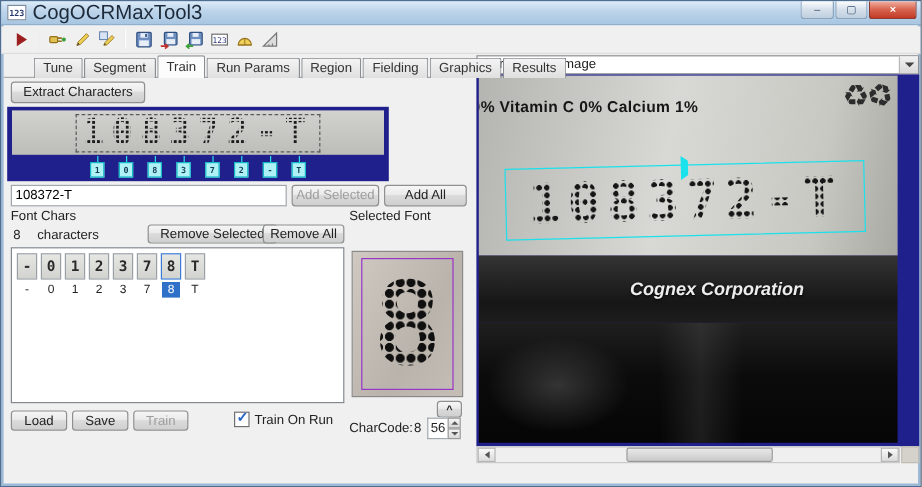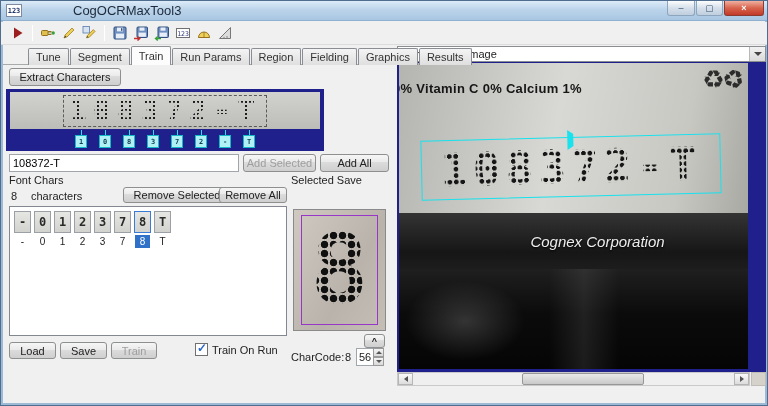--- a/index.html
+++ b/index.html
@@ -6,21 +6,21 @@
   html,body { background:#555; font-family:"Liberation Sans", sans-serif; }
   .window { position:relative; width:768px; height:406px; background:#f0f0f0;
             border:1px solid #4f6d8f; box-shadow:0 0 0 2px #9cb9d6 inset; overflow:hidden; font-size:11px; color:#222;}
 
   
   .titlebar { position:absolute; left:0; top:0; width:768px; height:20px;
     background:linear-gradient(#dcebf8,#bcd4ea 45%,#a8c6e2); border-bottom:1px solid #8fb0cf;
     display:flex; align-items:center; padding-left:5px; }
   .app-icon { width:16px; height:13px; background:#fff; border:1px solid #7d8aa0; font:bold 7px "DejaVu Sans Mono",monospace;
     color:#24386e; display:flex; align-items:center; justify-content:center; margin-right:5px; }
-  .title-text { font-size:13px; color:#1d2a3a;margin-left:46px; }
+  .title-text { font-size:17px; color:#1d2a3a; }
   .winbtns { position:absolute; right:5px; top:0; display:flex; }
   .wbtn { height:15px; border:1px solid #8ea6bd; border-top:none; border-radius:0 0 3px 3px;
     background:linear-gradient(#fdfdfd,#d5dfea 50%,#bfcfdf); font-size:9px; color:#35506d;
     display:flex; align-items:center; justify-content:center; margin-left:1px; cursor:default;}
   .wbtn.min { width:28px; } .wbtn.max { width:27px; }
   .wbtn.close { width:40px; background:linear-gradient(#f0b0a2,#d8644d 50%,#c13a28); border-color:#8d3a30; color:#fff; font-weight:bold;}
 
   
   .toolbar { position:absolute; left:0; top:21px; width:768px; height:23px; background:#f0f0f0;
     border-bottom:1px solid #dcdcdc; display:flex; align-items:center; padding:0 6px; }
@@ -120,21 +120,21 @@
   .nutrition { position:absolute; left:-6px; top:18px; font-size:13px; font-weight:bold; color:#161616; white-space:nowrap; letter-spacing:0.3px;}
   .recycle { position:absolute; right:4px; top:2px; font-size:25px; color:#2c2c2c; display:flex;}
   .recycle span:last-child { transform:rotate(18deg); margin-left:-3px; }
   .ocr-region { position:absolute; left:22px; top:74px; width:300px; height:60px; border:1px solid #19e2ec;
     transform:rotate(-1.4deg); display:flex; align-items:center; justify-content:center;}
   .ocr-region .dirarrow { position:absolute; top:-4px; left:49%; }
   .ocr-region .dirarrow .tri-right { border-left-color:#19e2ec; border-top-width:4px; border-bottom-width:4px; border-left-width:6px;}
   .ocr-text { font-size:46px; line-height:46px; letter-spacing:5px; }
   .band { position:absolute; left:0; top:150px; width:100%; height:56px;
     background:linear-gradient(#343434,#161616 70%,#1d1d1d); display:flex; align-items:center; justify-content:center;}
-  .caption { font-size:15px; font-style:italic; font-weight:normal; color:#ededed; text-shadow:0 1px 2px #000;margin-left:48px;}
+  .caption { font-size:15px; font-style:italic; font-weight:bold; color:#ededed; text-shadow:0 1px 2px #000;margin-left:48px;}
   .scene { position:absolute; left:0; top:206px; width:100%; height:100px;
     background:linear-gradient(180deg,#1f1f1f,#0b0b0b 45%,#050505); overflow:hidden;}
   .scene .glow { position:absolute; left:6px; top:12px; width:120px; height:80px;
     background:radial-gradient(ellipse, rgba(130,130,130,.35), rgba(0,0,0,0) 70%);}
   .scene .pole { position:absolute; left:150px; top:0; width:70px; height:100%;
     background:linear-gradient(90deg, rgba(0,0,0,0), rgba(110,110,110,.22), rgba(0,0,0,0));}
 
   .hscroll { position:absolute; left:396px; top:371px; width:353px; height:14px; background:#efefef; border:1px solid #c9c9c9; display:flex;}
   .sbtn { width:15px; background:linear-gradient(#fafafa,#dcdcdc); border:1px solid #b5b5b5; display:flex; align-items:center; justify-content:center;}
   .strack { flex:1; position:relative; }
@@ -337,21 +337,21 @@
   </div>
 
   <div class="btn load-btn">Load</div>
   <div class="btn save-btn">Save</div>
   <div class="btn disabled train-btn">Train</div>
   <div class="torun">
     <div class="cbx checked"></div>
     <span>Train On Run</span>
   </div>
 
-  <div class="sc-title">Selected Save</div>
+  <div class="sc-title">Selected Font</div>
   <div class="sc-img">
     <div class="purp"></div>
     <span class="sc-glyph dots dots-xl">8</span>
   </div>
   <div class="btn collapse-btn">^</div>
   <div class="cc-label">CharCode:</div>
   <div class="cc-char">8</div>
   <div class="cc-spin">
     <div class="val">56</div>
     <div class="arr">

